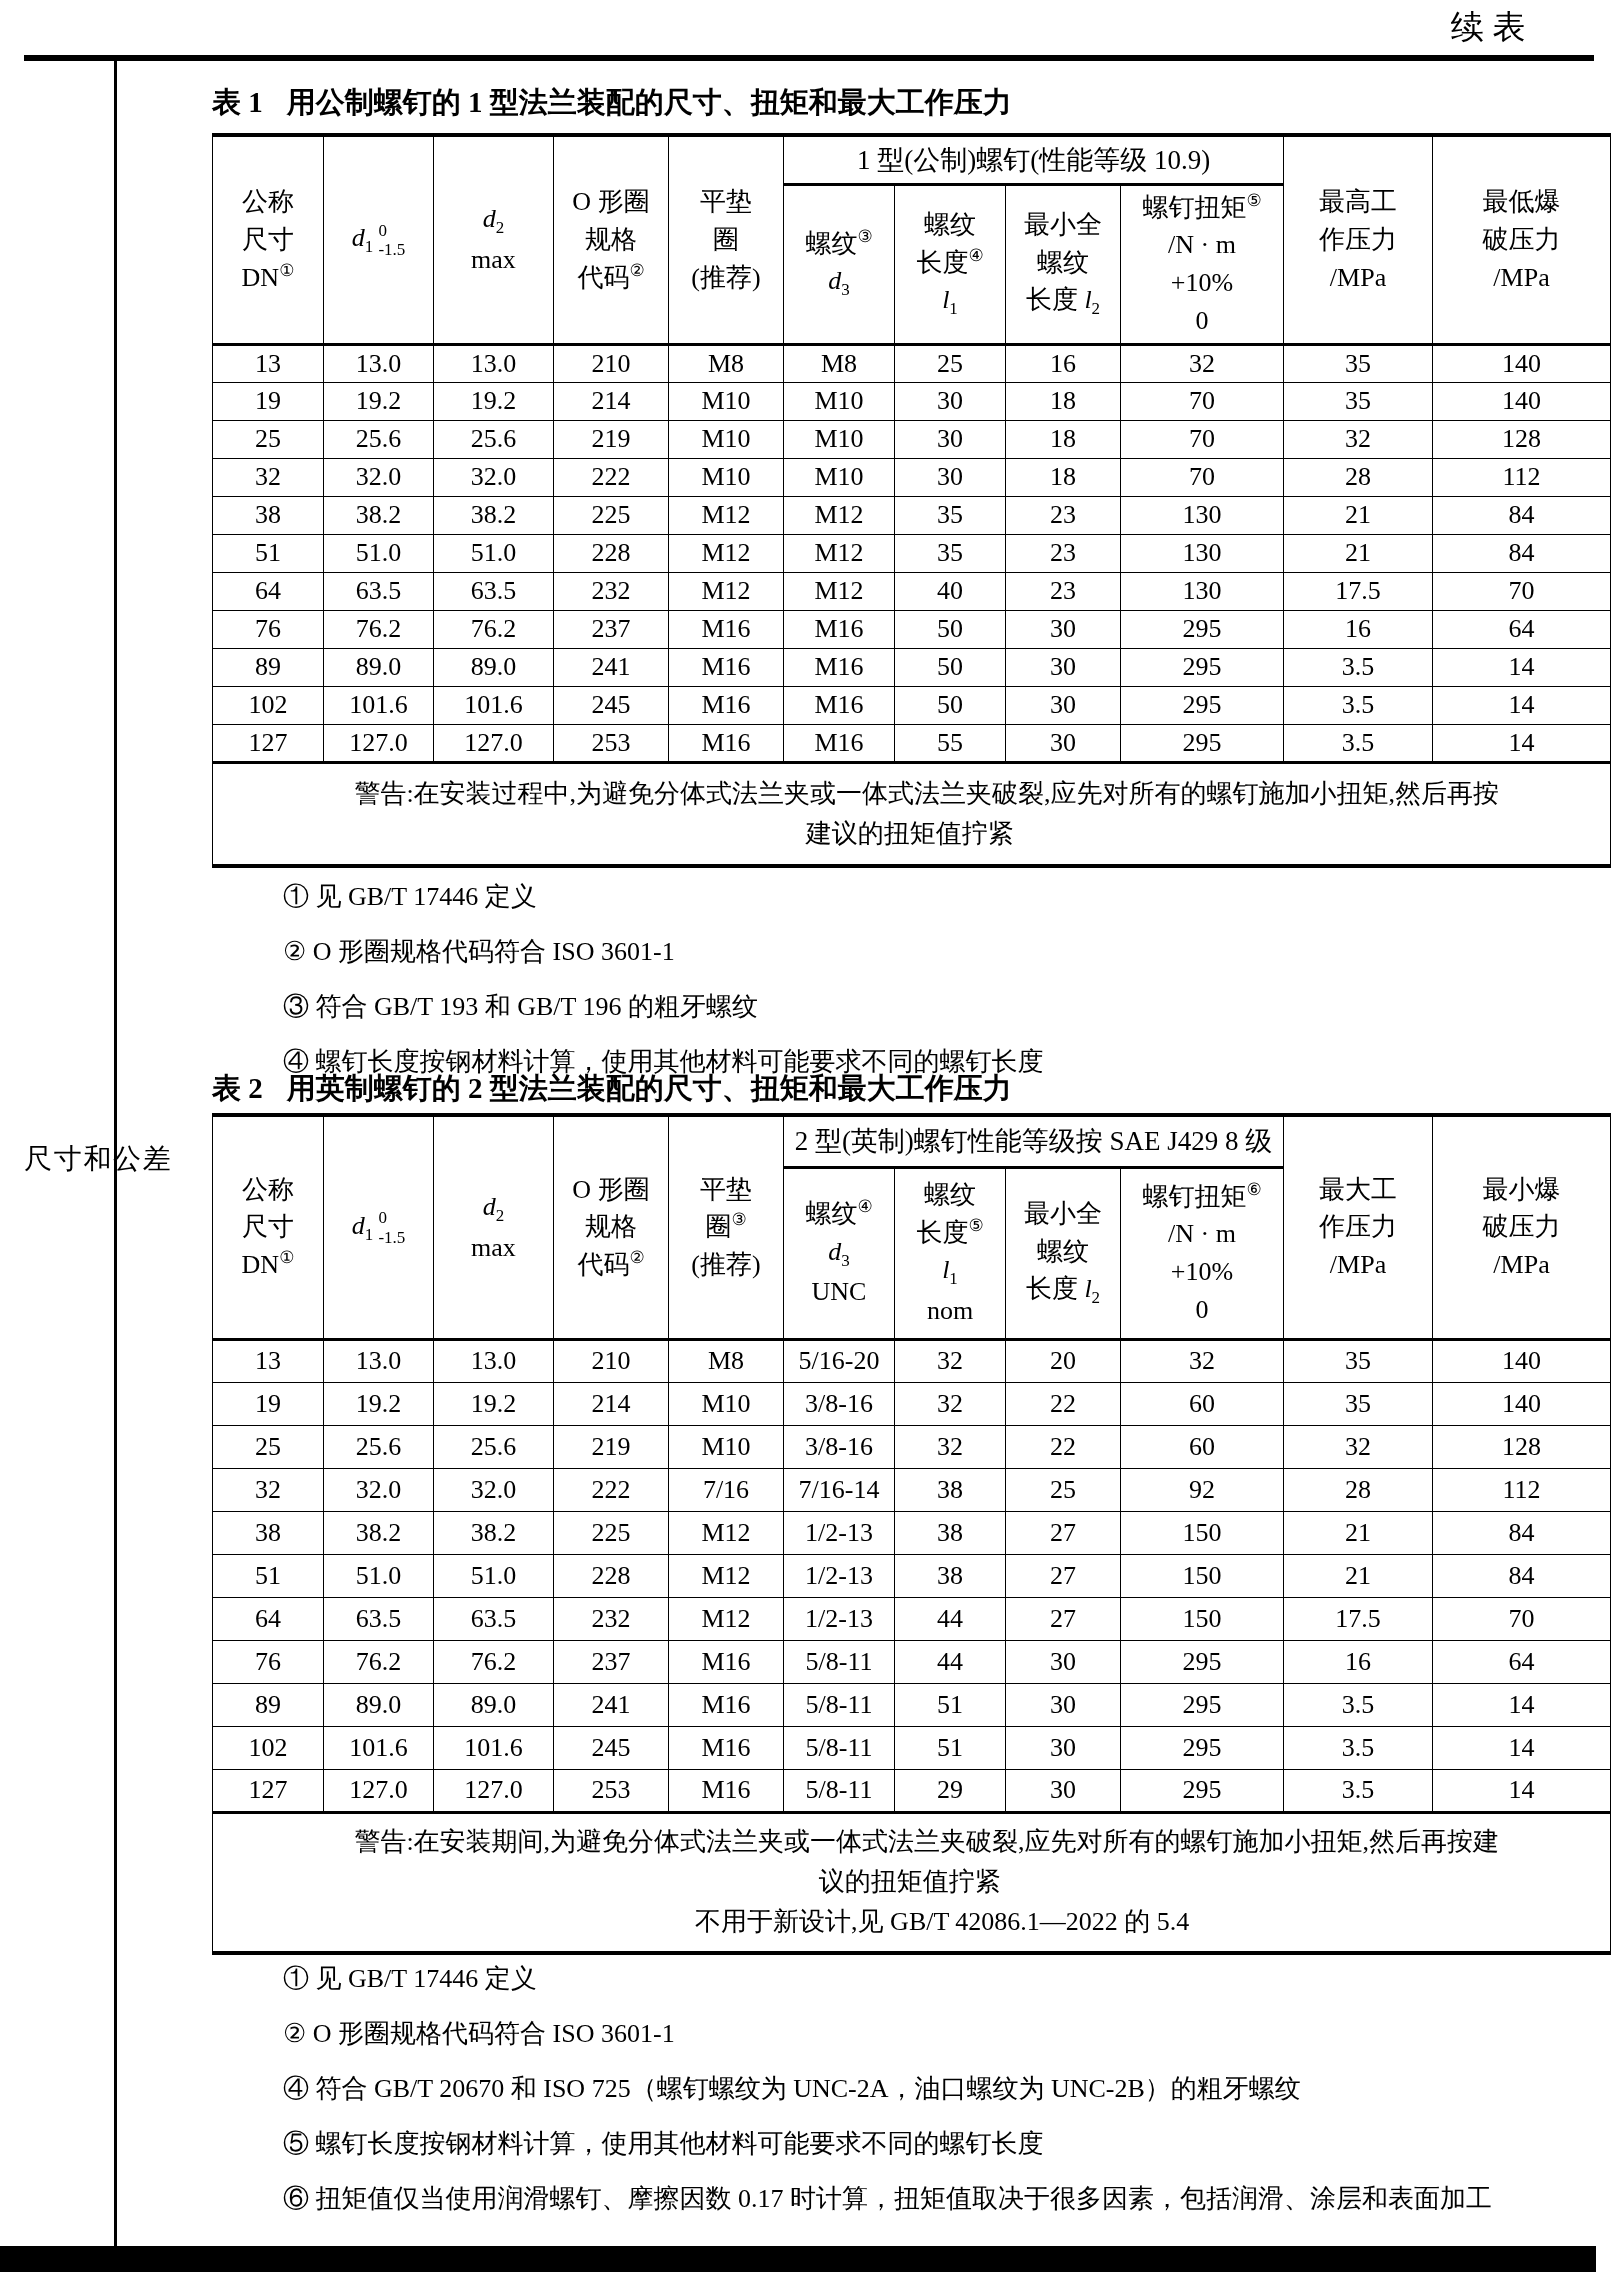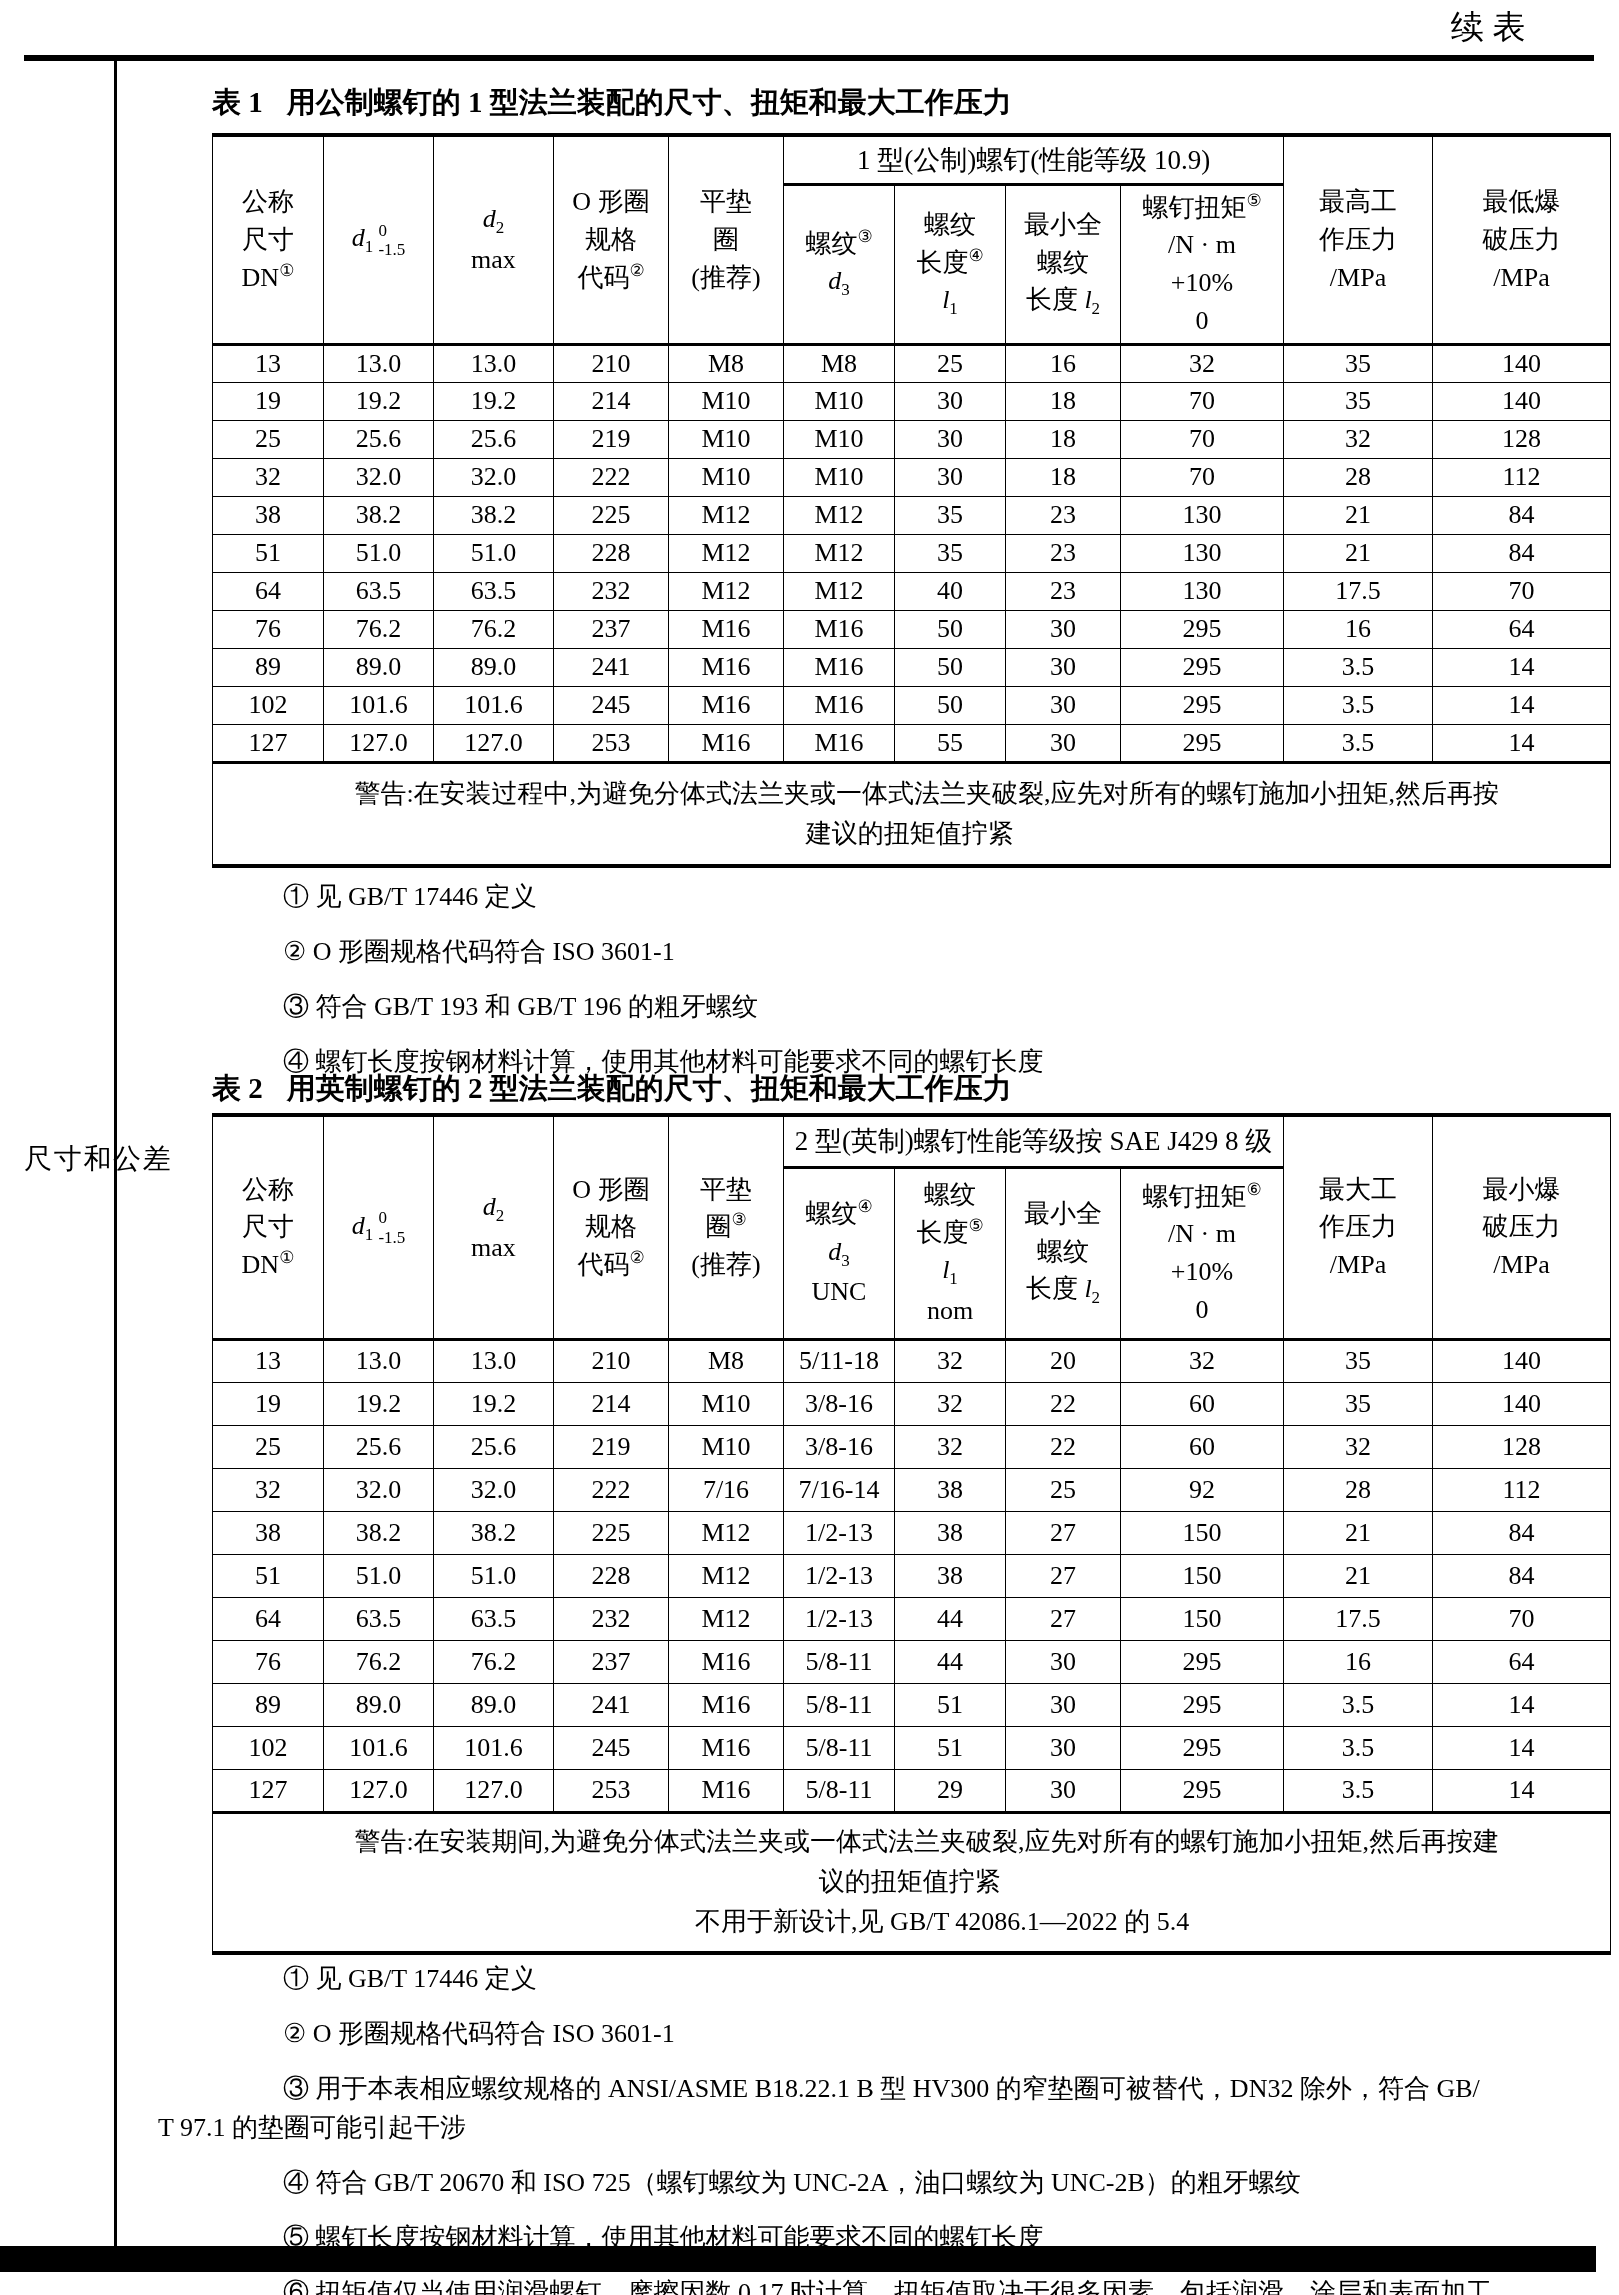--- a/index.html
+++ b/index.html
@@ -409,21 +409,21 @@
       </th>
     </tr>
   </thead>
   <tbody>
       <tr>
         <td>13</td>
         <td>13.0</td>
         <td>13.0</td>
         <td>210</td>
         <td>M8</td>
-        <td>5/11-18</td>
+        <td>5/16-20</td>
         <td>32</td>
         <td>20</td>
         <td>32</td>
         <td>35</td>
         <td>140</td>
       </tr>
       <tr>
         <td>19</td>
         <td>19.2</td>
         <td>19.2</td>
@@ -561,19 +561,17 @@
         <p class="warn-line2">议的扭矩值拧紧</p>
         <p class="warn-note">不用于新设计,见 GB/T 42086.1—2022 的 5.4</p>
       </td>
     </tr>
   </tfoot>
 </table>
 
 <div class="abs fn-block" id="fn-block-2">
     <p class="fn"><span class="fn-num">①</span><span> 见 GB/T 17446 定义</span></p>
     <p class="fn"><span class="fn-num">②</span><span> O 形圈规格代码符合 ISO 3601-1</span></p>
-    <p class="fn"><span class="fn-num">③</span><span> 用于本表相应螺纹规格的 ANSI/ASME B18.22.1 B 型 HV300 的窄垫圈可被替代，DN32 除外，符合 GB/
-T 97.1 的垫圈可能引起干涉</span></p>
     <p class="fn"><span class="fn-num">④</span><span> 符合 GB/T 20670 和 ISO 725（螺钉螺纹为 UNC-2A，油口螺纹为 UNC-2B）的粗牙螺纹</span></p>
     <p class="fn"><span class="fn-num">⑤</span><span> 螺钉长度按钢材料计算，使用其他材料可能要求不同的螺钉长度</span></p>
     <p class="fn"><span class="fn-num">⑥</span><span> 扭矩值仅当使用润滑螺钉、摩擦因数 0.17 时计算，扭矩值取决于很多因素，包括润滑、涂层和表面加工</span></p>
   </div>
 
 
 </body></html>

